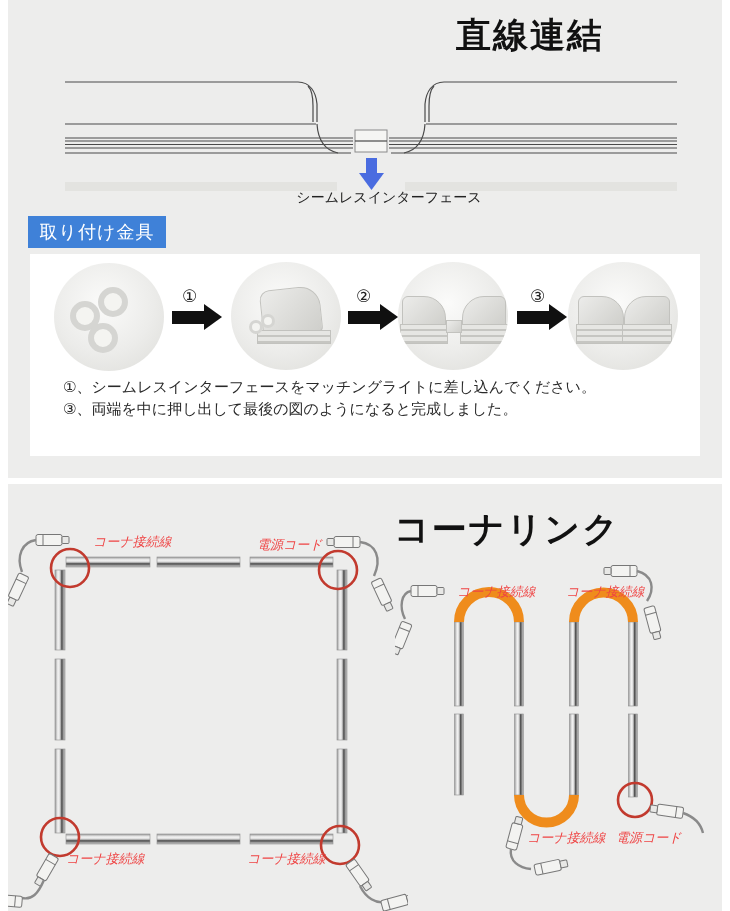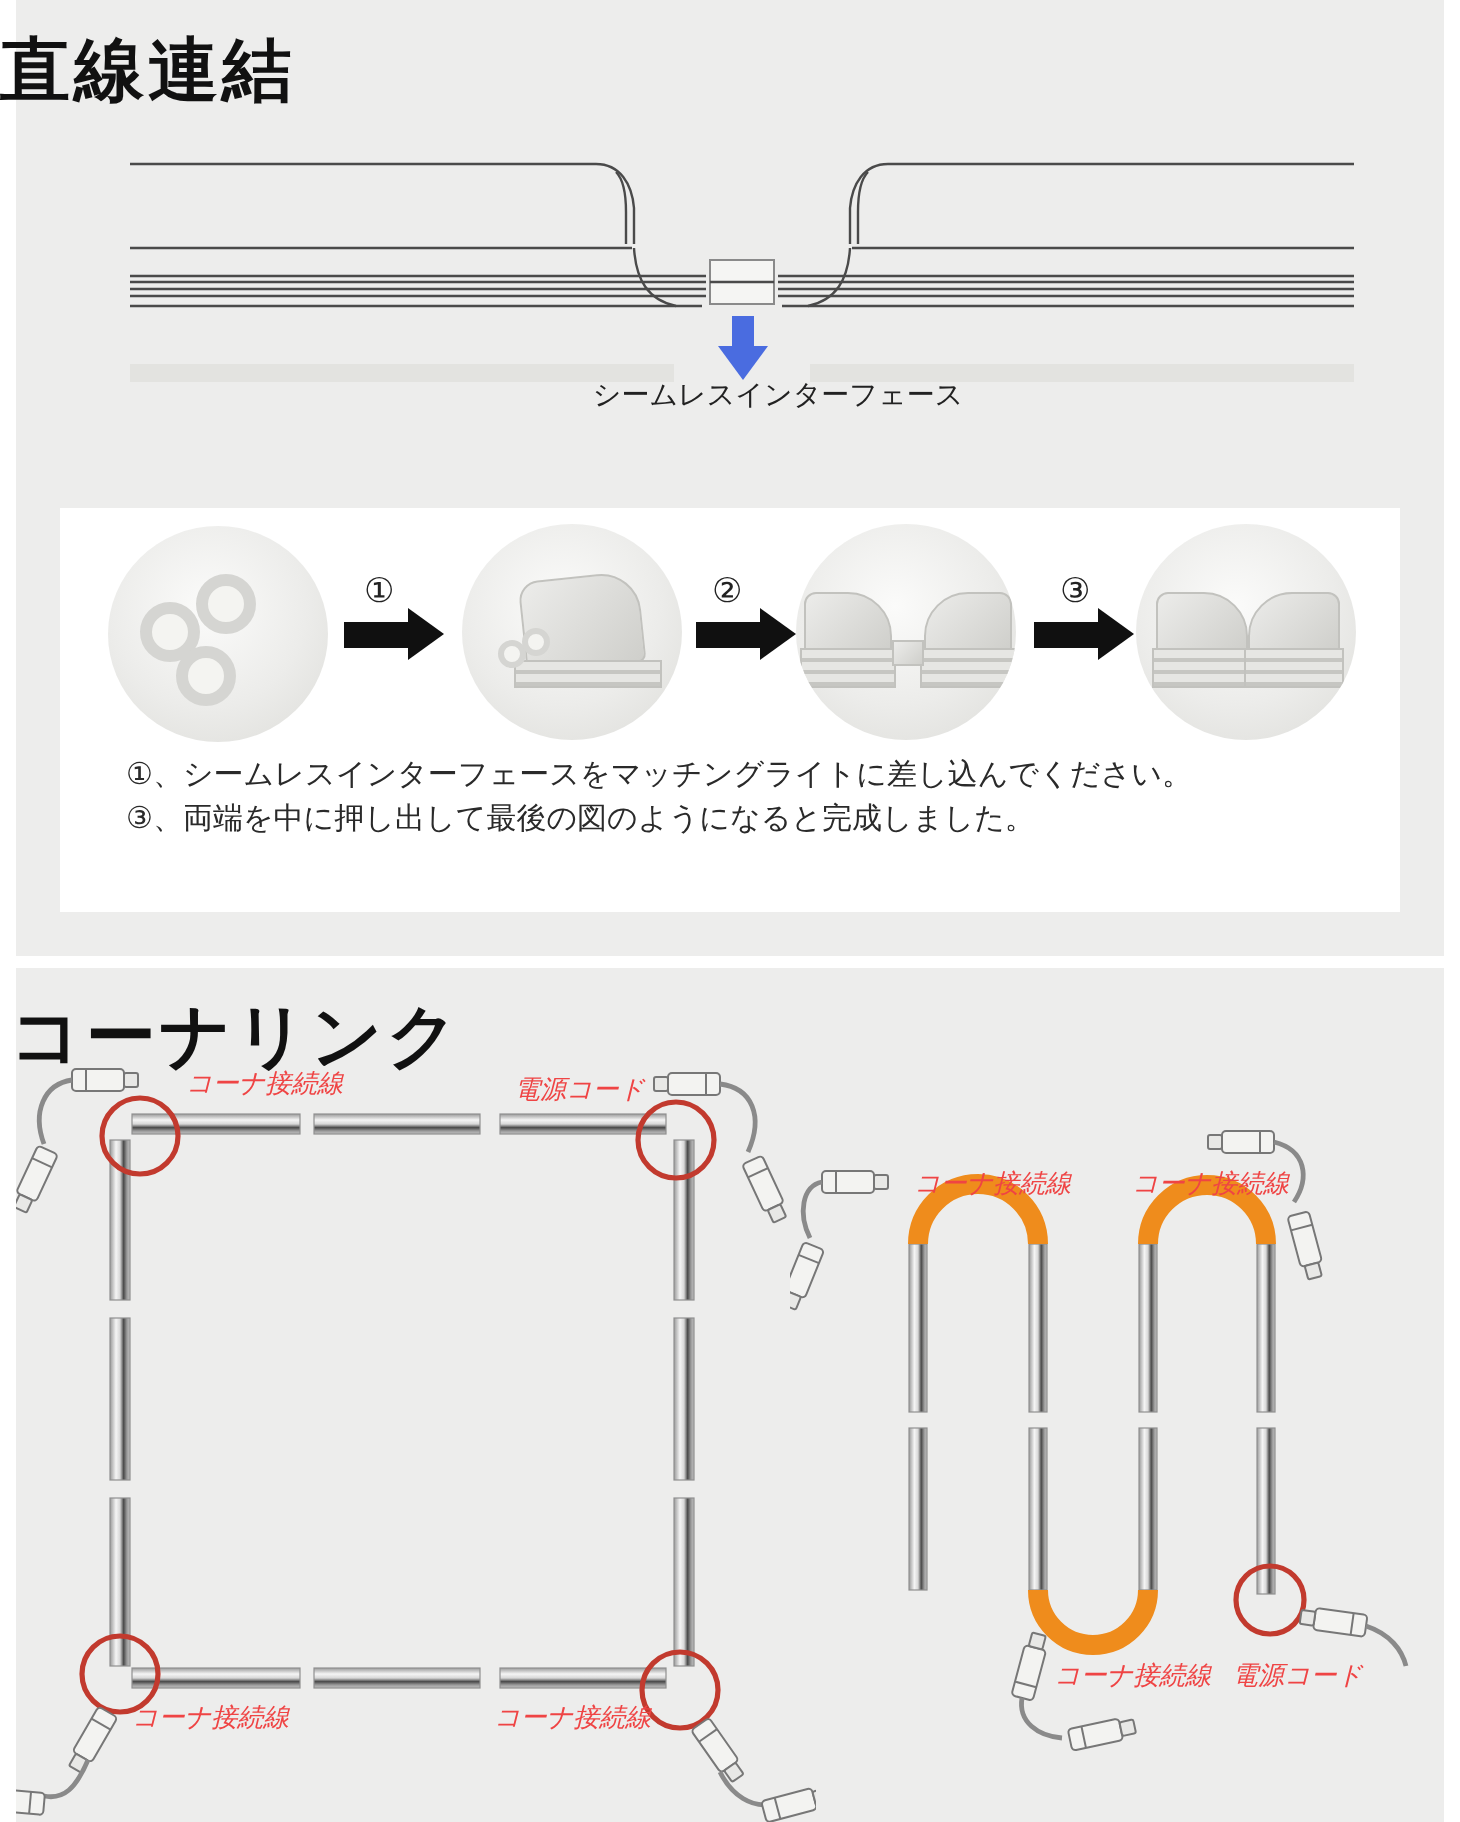--- a/index.html
+++ b/index.html
@@ -1,20 +1,20 @@
 <!DOCTYPE html>
 <html><head>
 <meta charset="utf-8">
 <style>
   html,body{margin:0;padding:0;background:#ffffff;}
   .page{position:relative;width:730px;height:911px;background:#ffffff;overflow:hidden;
         font-family:"DejaVu Sans","Liberation Sans",sans-serif;}
   .abs{position:absolute;}
   .panel{position:absolute;left:8px;width:714px;background:#ededec;}
-  .sec-title{position:absolute;left:0;width:604px;text-align:left;
+  .sec-title{position:absolute;left:0;width:604px;text-align:right;
              font-size:35px;font-weight:700;color:#111;letter-spacing:2px;}
   .tag{position:absolute;background:#3f81d8;color:#fff;font-size:18px;
        line-height:32px;text-align:center;letter-spacing:1px;}
   .iface-label{position:absolute;left:0;width:722px;text-align:center;
                font-size:14px;color:#222;padding-left:28px;}
   .white-box{position:absolute;background:#ffffff;}
   .photo{position:absolute;width:110px;height:108px;border-radius:50%;overflow:hidden;
          background:radial-gradient(circle at 45% 38%,#fbfbfa 0%,#ececea 55%,#dcdcd8 100%);}
   .pin-ring{position:absolute;width:18px;height:18px;border-radius:50%;
             border:6px solid #d5d5d2;background:#f4f4f1;}
@@ -105,20 +105,21 @@
       <path d="M295 77 H327" stroke="#8a8a8a"></path>
     </g>
     <g>
       <rect x="306" y="94" width="11" height="15" fill="#4a6ce0" stroke="none"></rect>
       <polygon points="299,109 324,109 311.5,126" fill="#4a6ce0" stroke="none"></polygon>
     </g>
   </svg>
 
   <div class="iface-label" style="top:189px;">シームレスインターフェース</div>
 
+  <div class="tag" style="left:28px;top:216px;width:138px;height:32px;">取り付け金具</div>
 
   <div class="white-box" style="left:30px;top:254px;width:670px;height:202px;">
 
     <div class="photo" style="left:24px;top:9px;">
       <span class="pin-ring" style="left:16px;top:38px;"></span>
       <span class="pin-ring" style="left:44px;top:24px;"></span>
       <span class="pin-ring" style="left:34px;top:60px;"></span>
     </div>
     <div class="photo" style="left:201px;top:8px;">
       <span class="fix-block" style="left:30px;top:26px;width:58px;height:44px;border-radius:10px 20px 4px 4px;transform:rotate(-6deg);"></span>
@@ -155,21 +156,21 @@
       <div class="stem"></div>
         <div class="head"></div>
     </div>
 
     <div class="instr" style="left:33px;top:126px;">
       <p>①、シームレスインターフェースをマッチングライトに差し込んでください。</p>
       <p>③、両端を中に押し出して最後の図のようになると完成しました。</p>
     </div>
   </div>
 
-  <h1 class="sec-title" style="top:490px;margin:5px;">コーナリンク</h1>
+  <h1 class="sec-title" style="top:490px;margin:16px;">コーナリンク</h1>
 
   <svg class="abs" style="left:8px;top:528px;" width="400" height="383" viewBox="0 0 400 383">
     <g>
       <rect class="tubeH" x="58" y="29" width="84" height="10"></rect>
       <rect class="tubeH" x="149" y="29" width="83" height="10"></rect>
       <rect class="tubeH" x="242" y="29" width="83" height="10"></rect>
       <rect class="tubeH" x="58" y="306" width="84" height="10"></rect>
       <rect class="tubeH" x="149" y="306" width="83" height="10"></rect>
       <rect class="tubeH" x="242" y="306" width="83" height="10"></rect>
       <rect class="tubeV" x="47" y="42" width="10" height="80"></rect>

